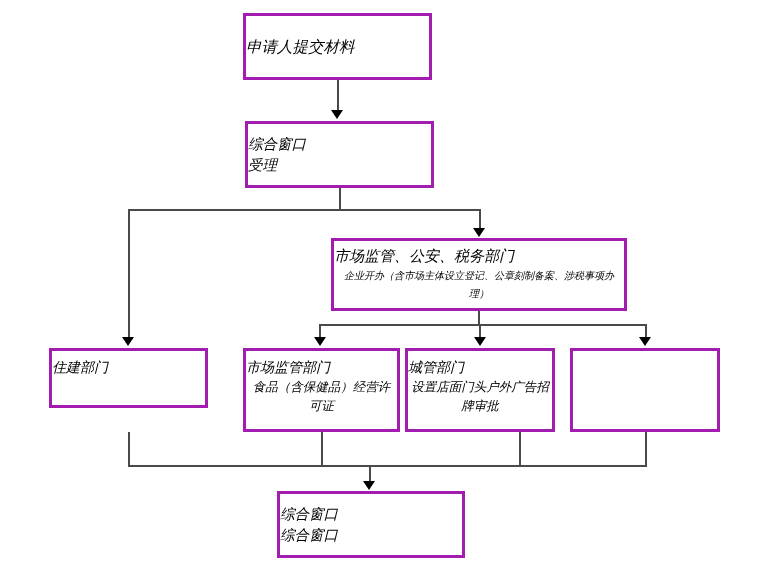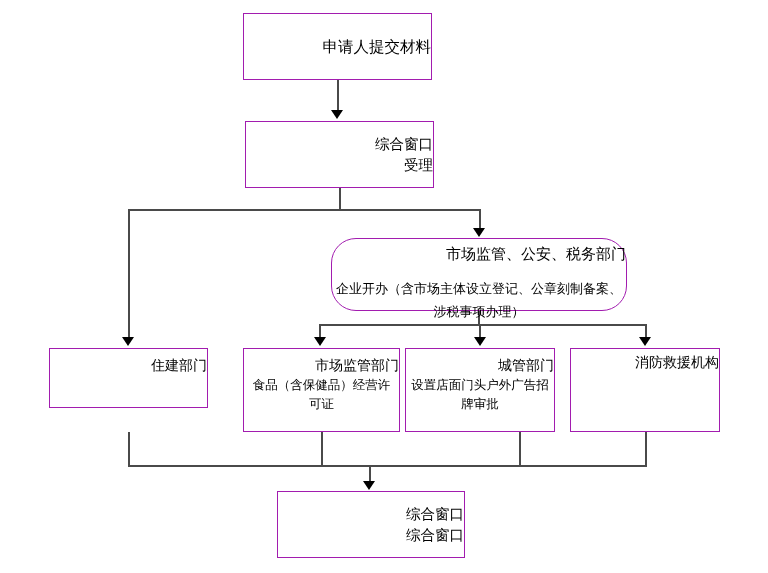--- a/index.html
+++ b/index.html
@@ -12,28 +12,29 @@
     width: 768px;
     height: 573px;
     background: #ffffff;
     font-family: "Liberation Sans", "DejaVu Sans", sans-serif;
     overflow: hidden;
   }
   
   .node {
     position: absolute;
     box-sizing: border-box;
-    border: 1px solid #a21caf;
+    border: 3px solid #a21caf;
     background: #ffffff;
     display: flex;
     flex-direction: column;
-    align-items: flex-end;
+    align-items: flex-start;
     justify-content: flex-start;
     color: #000000;
     z-index: 3;
+    font-style: italic;
   }
   .node .title {
     font-size: 15px;
     line-height: 19px;
     text-align: center;
     white-space: nowrap;
   }
   .node .body {
     font-size: 12.5px;
     line-height: 18px;
@@ -42,23 +43,23 @@
   .node.single .title {
     font-size: 15px;
   }
   
   #node-submit   { left: 243px; top: 13px;  width: 189px; height: 67px;  justify-content: center; }
   #node-submit .title { font-size: 15.5px; }
 
   #node-accept   { left: 245px; top: 121px; width: 189px; height: 67px;  justify-content: center; }
   #node-accept .title { font-size: 14.5px; line-height: 21px; }
 
-  #node-startup  { left: 331px; top: 238px; width: 296px; height: 73px;  padding-top: 4px; border-radius: 25px; }
+  #node-startup  { left: 331px; top: 238px; width: 296px; height: 73px;  padding-top: 4px; }
   #node-startup .title { font-size: 15px; line-height: 22px; }
-  #node-startup .body  { font-size: 13px; line-height: 23px; width: 100%; padding: 0 3px; box-sizing: border-box; margin-top: 12px; }
+  #node-startup .body  { font-size: 10px; line-height: 18px; width: 100%; padding: 0 3px; box-sizing: border-box; }
 
   #node-housing  { left: 49px;  top: 348px; width: 159px; height: 60px;  padding-top: 5px; }
   #node-housing .title { font-size: 14px; line-height: 22px; }
   #node-housing .body  { font-size: 12.5px; line-height: 19px; width: 100%; padding: 0 4px; box-sizing: border-box; }
 
   #node-food     { left: 243px; top: 348px; width: 157px; height: 84px;  padding-top: 5px; }
   #node-food .title { font-size: 14px; line-height: 22px; }
   #node-food .body  { font-size: 12.5px; line-height: 19px; width: 100%; padding: 0 3px; box-sizing: border-box; }
 
   #node-urban    { left: 405px; top: 348px; width: 150px; height: 84px;  padding-top: 5px; }
@@ -144,21 +145,20 @@
     <div class="title">市场监管部门</div>
     <div class="body">食品（含保健品）经营许可证</div>
   </div>
 
   <div class="node" id="node-urban">
     <div class="title">城管部门</div>
     <div class="body">设置店面门头户外广告招牌审批</div>
   </div>
 
   <div class="node" id="node-fire">
-    <div class="title">消防救援机构</div>
   </div>
 
   <div class="line vline" style="left:128px; top:432px; height:35px;"></div>
   <div class="line vline" style="left:321px; top:432px; height:35px;"></div>
   <div class="line vline" style="left:519px; top:432px; height:35px;"></div>
   <div class="line vline" style="left:645px; top:432px; height:35px;"></div>
 
   <div class="line hline" style="left:128px; top:465px; width:518px;"></div>
 
   <div class="line vline" style="left:369px; top:465px; height:20px;"></div>

